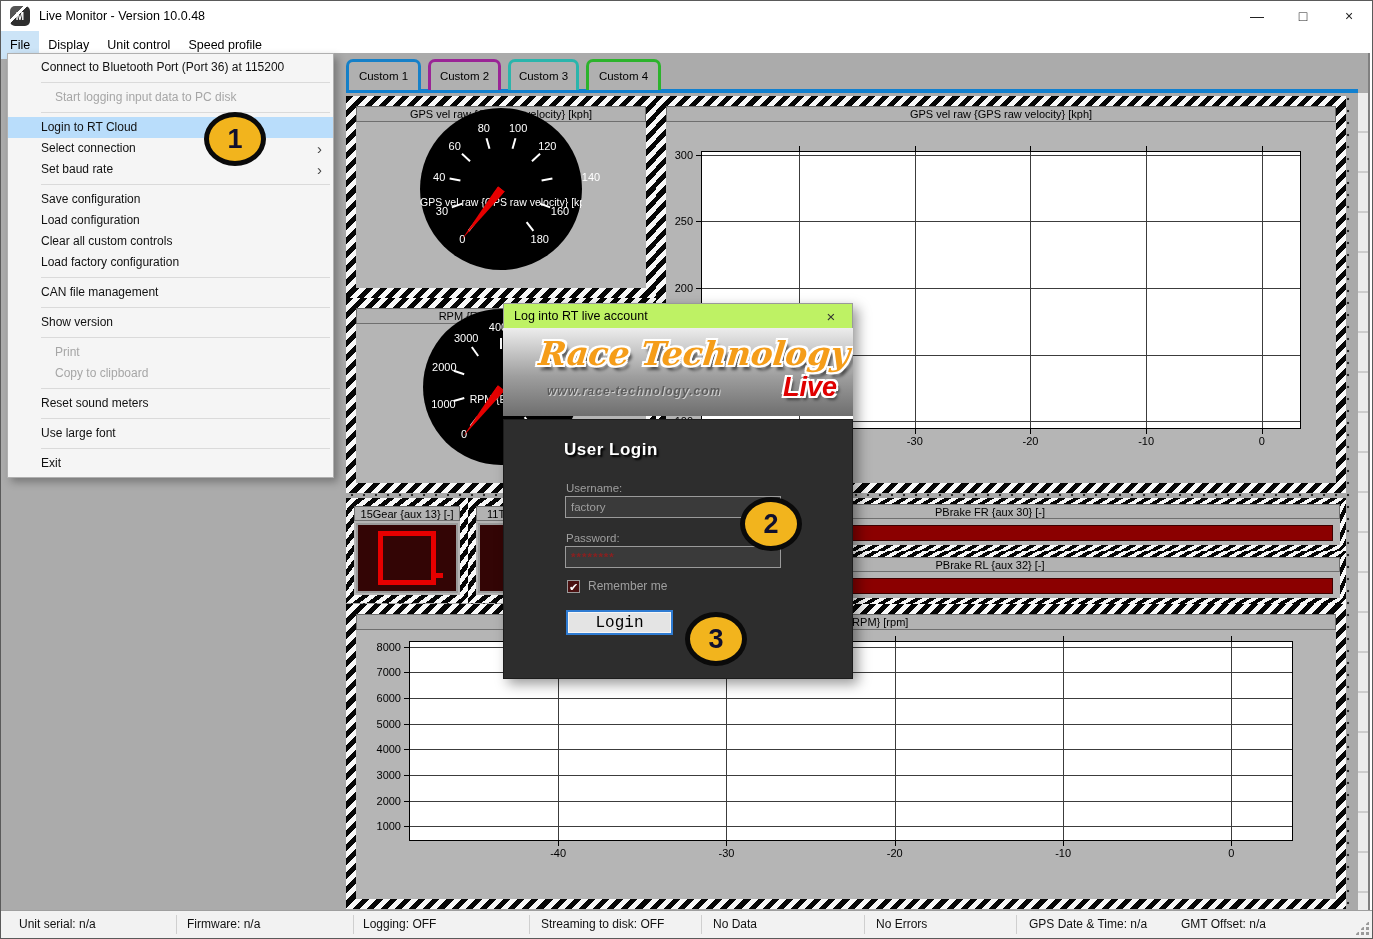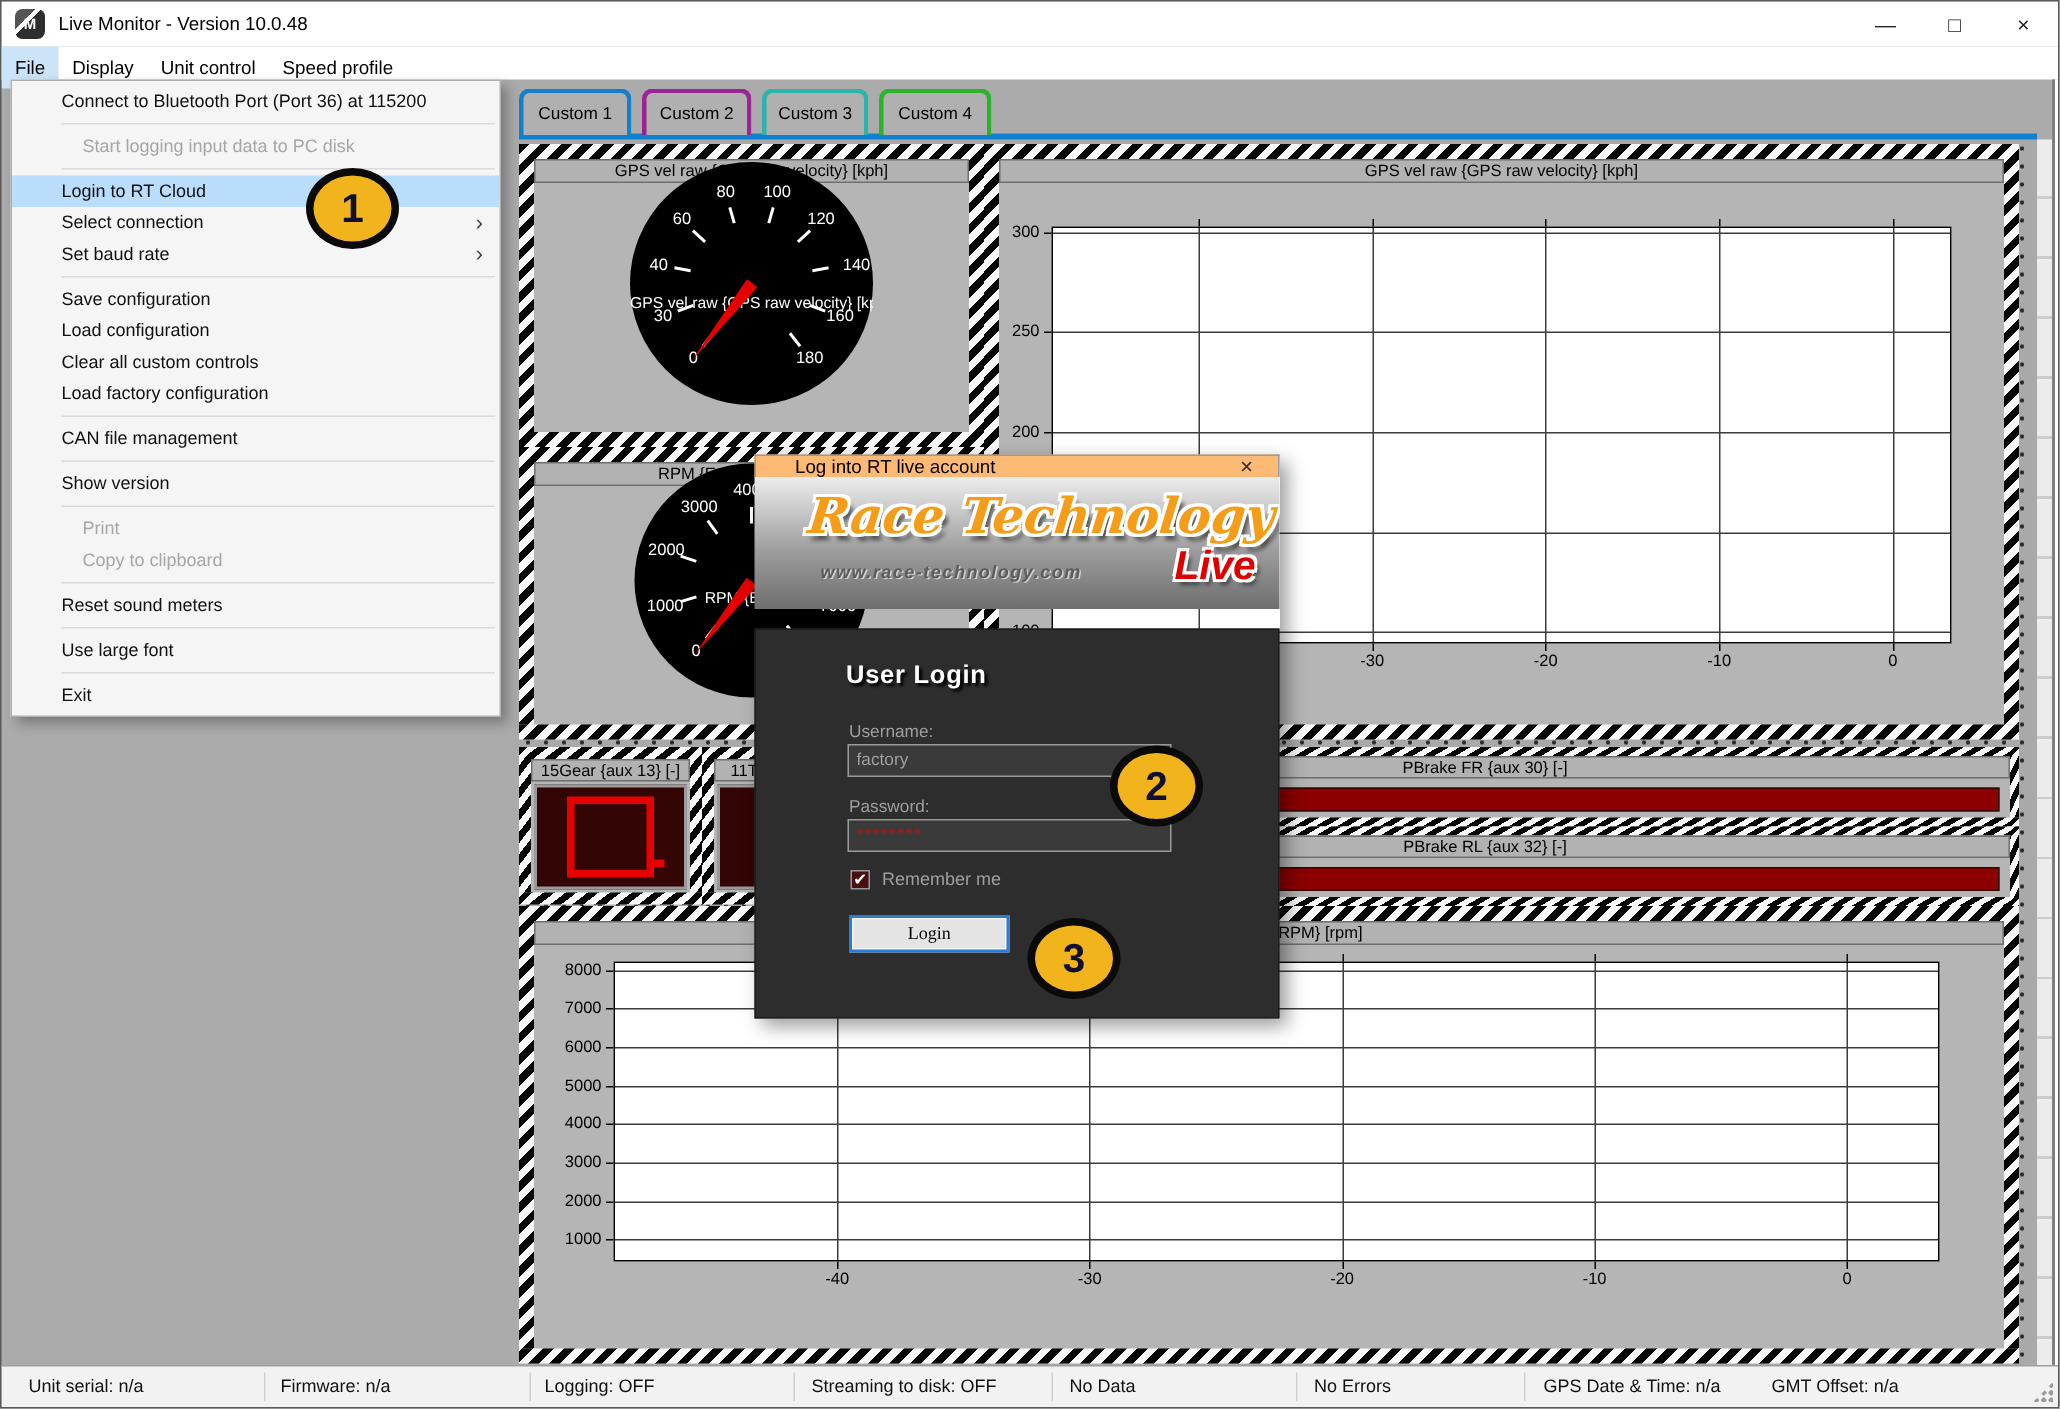--- a/index.html
+++ b/index.html
@@ -63,36 +63,36 @@
   
   .menu { position:absolute; left:6px; top:52px; width:327px; background:#f5f5f5; border:1px solid #b0b0b0; box-shadow:4px 4px 8px rgba(0,0,0,.3); padding:3px 0; z-index:60; }
   .menu-item { height:21px; line-height:21px; padding-left:33px; font-size:12px; color:#111; position:relative; white-space:nowrap; }
   .menu-item.hl { background:#b9ddfb; }
   .menu-item.disabled { color:#a6a6a6;margin-left:14px; }
   .submenu-arrow { position:absolute; right:11px; top:0; font-size:15px; line-height:21px; color:#444; }
   .menu-sep { height:1px; background:#dadada; margin:4px 3px 4px 33px; }
 
   
   .dialog { position:absolute; left:502px; top:302px; width:350px; height:376px; z-index:50; box-shadow:5px 5px 12px rgba(0,0,0,.4); }
-  .dlg-titlebar { height:15px; background:#fdba74; display:flex; align-items:center; padding-left:26px; font-size:12.5px; color:#000; border:1px solid #9a9a9a; border-bottom:none; }
+  .dlg-titlebar { height:25px; background:#bef264; display:flex; align-items:center; padding-left:10px; font-size:12.5px; color:#000; border:1px solid #9a9a9a; border-bottom:none; }
   .dlg-close { margin-left:auto; width:42px; height:100%; display:flex; align-items:center; justify-content:center; font-size:15px; color:#333; }
   .dlg-banner { position:relative; height:88px; background:linear-gradient(#ededed,#9e9e9e 55%,#6e6e6e); overflow:hidden; }
   .logo-script { position:absolute; left:36px; top:6px; font-family:"DejaVu Serif",serif; font-style:italic; font-weight:bold; font-size:33px; color:#f59d19; transform:skewX(-6deg); white-space:nowrap;
     text-shadow:-2px -2px 0 #fff,2px -2px 0 #fff,-2px 2px 0 #fff,2px 2px 0 #fff,0 -2px 0 #fff,0 2px 0 #fff,-2px 0 0 #fff,2px 0 0 #fff,4px 5px 3px rgba(0,0,0,.55); }
   .logo-live { position:absolute; right:16px; top:44px; font-style:italic; font-weight:bold; font-size:27px; color:#e00000; white-space:nowrap;
     text-shadow:-2px -2px 0 #fff,2px -2px 0 #fff,-2px 2px 0 #fff,2px 2px 0 #fff,3px 4px 3px rgba(0,0,0,.5); }
   .logo-url { position:absolute; left:44px; top:56px; font-style:italic; font-weight:bold; font-size:12px; color:#5c5c5c; letter-spacing:1px; text-shadow:1px 1px 0 #cfcfcf; }
   .dlg-body { position:absolute; left:0; top:116px; right:0; bottom:0; background:#2d2d2d; border:1px solid #1c1c1c; }
   .dlg-heading { position:absolute; left:60px; top:20px; font-size:17px; font-weight:bold; color:#fff; letter-spacing:.5px; text-shadow:2px 2px 2px #000; }
   .dlg-label { position:absolute; left:62px; font-size:11.5px; color:#9f9f9f; }
   .dlg-input { position:absolute; left:61px; width:216px; height:22px; background:#3a3a3a; border:1px solid #9a9a9a; color:#9f9f9f; font-size:11.5px; padding:0 5px; font-family:"Liberation Sans",sans-serif; }
   .dlg-input.pw { color:#8b2020; font-weight:bold; letter-spacing:1px; }
   .cb { position:absolute; left:63px; top:160px; width:13px; height:13px; background:#4a1010; border:1px solid #9a9a9a; color:#fff; font-size:11px; line-height:12px; text-align:center; }
   .cb-label { position:absolute; left:84px; top:159px; font-size:12px; color:#9f9f9f; }
-  .login-btn { position:absolute; left:62px; top:190px; width:107px; height:25px; background:#e4e4e4; border:2px solid #2e7bd2; box-shadow:inset 0 0 0 1px #f5f5f5; font-size:12px; color:#000; font-family:Liberation Serif, serif; }
+  .login-btn { position:absolute; left:62px; top:190px; width:107px; height:25px; background:#e4e4e4; border:2px solid #2e7bd2; box-shadow:inset 0 0 0 1px #f5f5f5; font-size:16px; color:#000; font-family:Liberation Mono, monospace; }
 
   
   .callout { position:absolute; width:62px; height:54px; border-radius:50%; border:5px solid #0a0a0a; display:flex; align-items:center; justify-content:center; font-size:27px; font-weight:bold; color:#10102e; z-index:70; }
 
   
   .statusbar { position:absolute; left:0; right:0; bottom:0; height:28px; background:#f2f2f2; border-top:1px solid #9f9f9f; font-size:12px; color:#111; z-index:20; }
   .scell { position:absolute; top:0; line-height:27px; white-space:nowrap; }
   .ssep { position:absolute; top:4px; bottom:4px; width:1px; background:#cfcfcf; }
   .grip { position:absolute; right:3px; bottom:3px; width:14px; height:14px;
     background-image:radial-gradient(circle,#9a9a9a 1.6px,transparent 1.8px); background-size:5px 5px; clip-path:polygon(100% 0,100% 100%,0 100%); }
@@ -142,21 +142,21 @@
         <span class="gauge-tick-label" style="left: 19.1809px; top: 68.8591px;">40</span>
         <div class="gauge-tick" style="left: 33.881px; top: 66.4425px; transform: rotate(-78.8889deg);"></div>
         <span class="gauge-tick-label" style="left: 34.6755px; top: 38.3029px;">60</span>
         <div class="gauge-tick" style="left: 45.4405px; top: 43.6466px; transform: rotate(-47.3333deg);"></div>
         <span class="gauge-tick-label" style="left: 63.8699px; top: 20.3736px;">80</span>
         <div class="gauge-tick" style="left: 67.2204px; top: 30.2708px; transform: rotate(-15.7778deg);"></div>
         <span class="gauge-tick-label" style="left: 98.1301px; top: 20.3736px;">100</span>
         <div class="gauge-tick" style="left: 92.7796px; top: 30.2708px; transform: rotate(15.7778deg);"></div>
         <span class="gauge-tick-label" style="left: 127.324px; top: 38.3029px;">120</span>
         <div class="gauge-tick" style="left: 114.56px; top: 43.6466px; transform: rotate(47.3333deg);"></div>
-        <span class="gauge-tick-label" style="left: 133px; top: 68.8591px; padding-left: 36px;">140</span>
+        <span class="gauge-tick-label" style="left: 153px; top: 68.8591px; padding-left: 36px;">140</span>
         <div class="gauge-tick" style="left: 126.119px; top: 66.4425px; transform: rotate(78.8889deg);"></div>
         <span class="gauge-tick-label" style="left: 140.032px; top: 103.006px;">160</span>
         <div class="gauge-tick" style="left: 124.04px; top: 91.9171px; transform: rotate(110.444deg);"></div>
         <span class="gauge-tick-label" style="left: 119.787px; top: 130.645px;">180</span>
         <div class="gauge-tick" style="left: 108.936px; top: 112.537px; transform: rotate(142deg);"></div>
         <div class="gauge-needle" style="height: 64.8px; left: 76.5px; top: 16.2px; transform-origin: 50% 100%; transform: rotate(-142deg); background: rgb(230, 0, 0);"></div>
       </div>
   </div>
 
   <div class="panel" style="left:345px;top:297px;width:310px;height:195px;">

